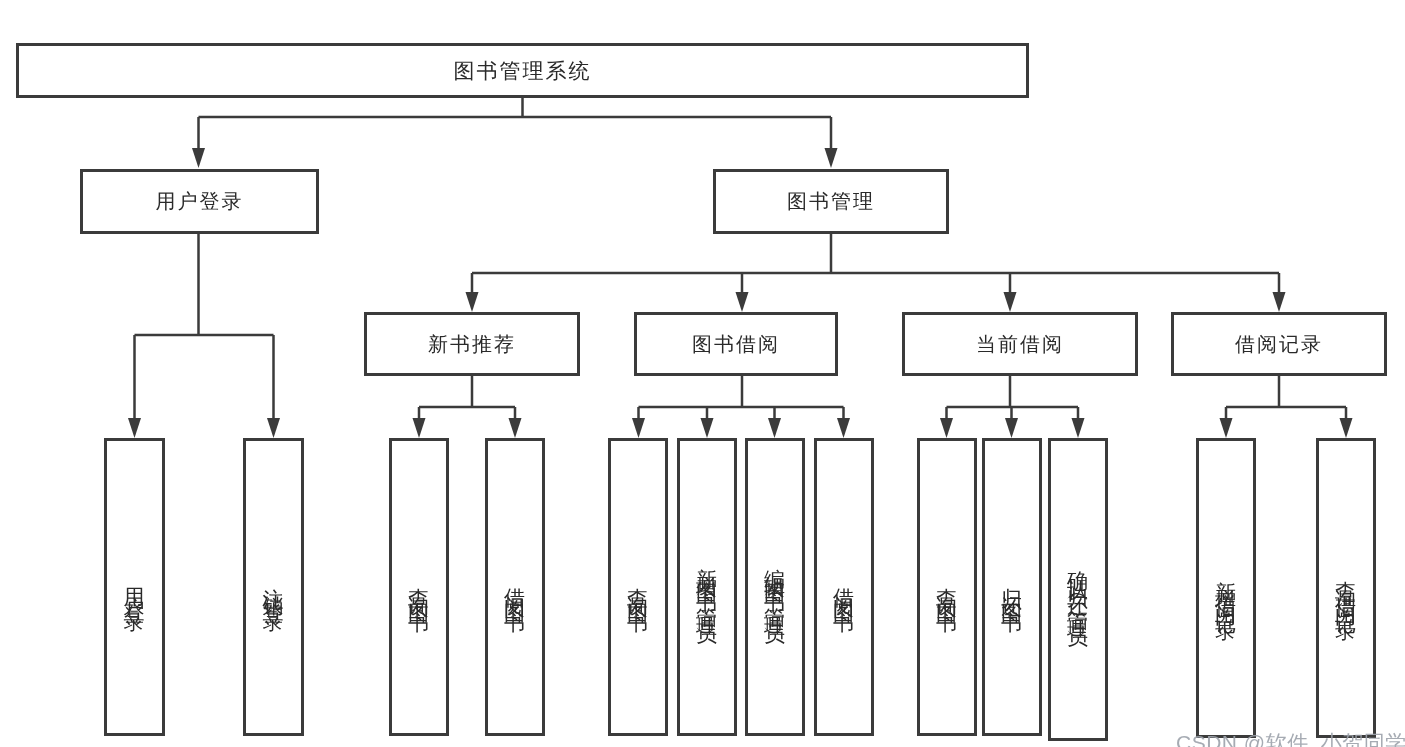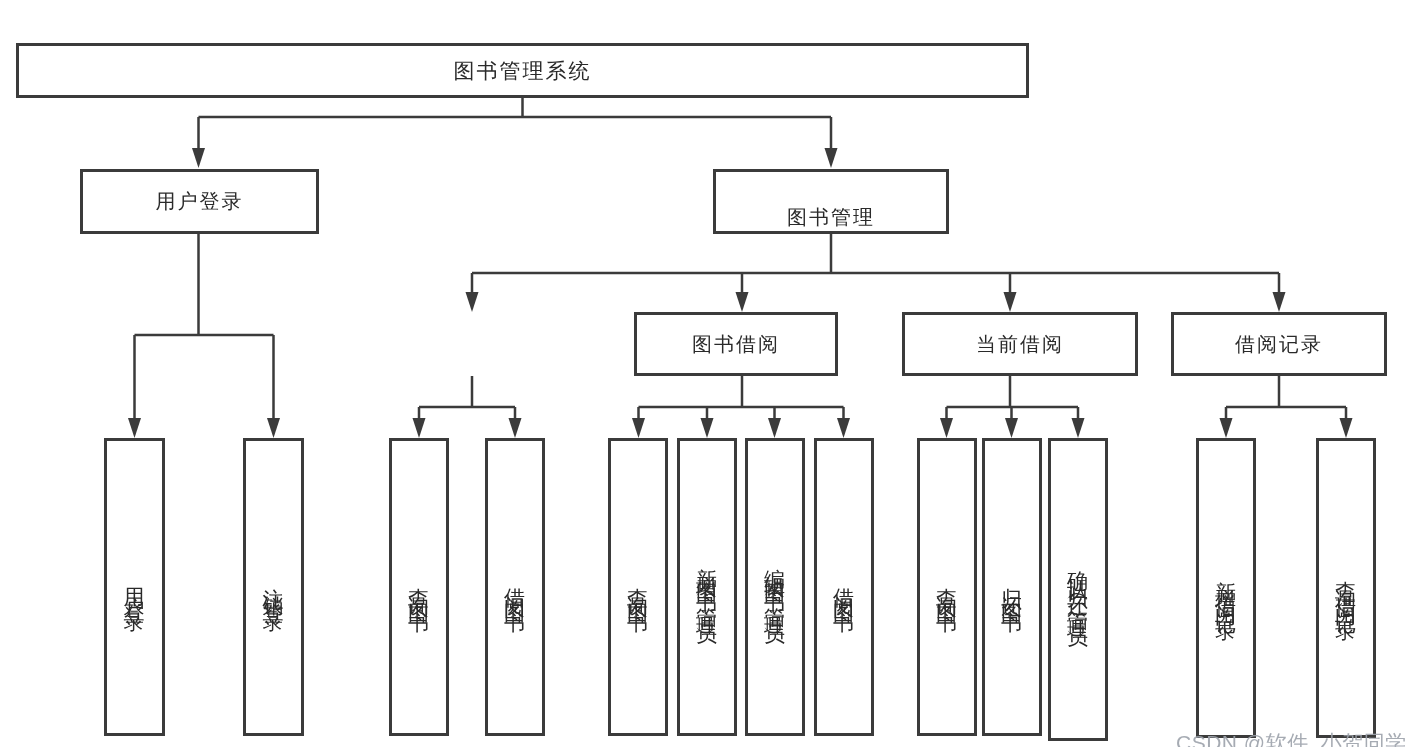--- a/index.html
+++ b/index.html
@@ -114,24 +114,27 @@
     </g>
   </svg>
 
   <div class="hnode root" style="left:16px; top:13px; width:1013px; height:55px;margin-top:30px;">
     <span>图书管理系统</span>
   </div>
 
   <div class="hnode" style="left:80px; top:169px; width:239px; height:65px;">
     <span>用户登录</span>
   </div>
-  <div class="hnode" style="left:713px; top:169px; width:236px; height:65px;align-items:flex-end;">
+  <div class="hnode" style="left:713px; top:169px; width:236px; height:65px;">
     <span>图书管理</span>
   </div>
 
+  <div class="hnode" style="left:364px; top:312px; width:216px; height:64px;">
+    <span>新书推荐</span>
+  </div>
   <div class="hnode" style="left:634px; top:312px; width:204px; height:64px;">
     <span>图书借阅</span>
   </div>
   <div class="hnode" style="left:902px; top:312px; width:236px; height:64px;">
     <span>当前借阅</span>
   </div>
   <div class="hnode" style="left:1171px; top:312px; width:216px; height:64px;">
     <span>借阅记录</span>
   </div>
 

